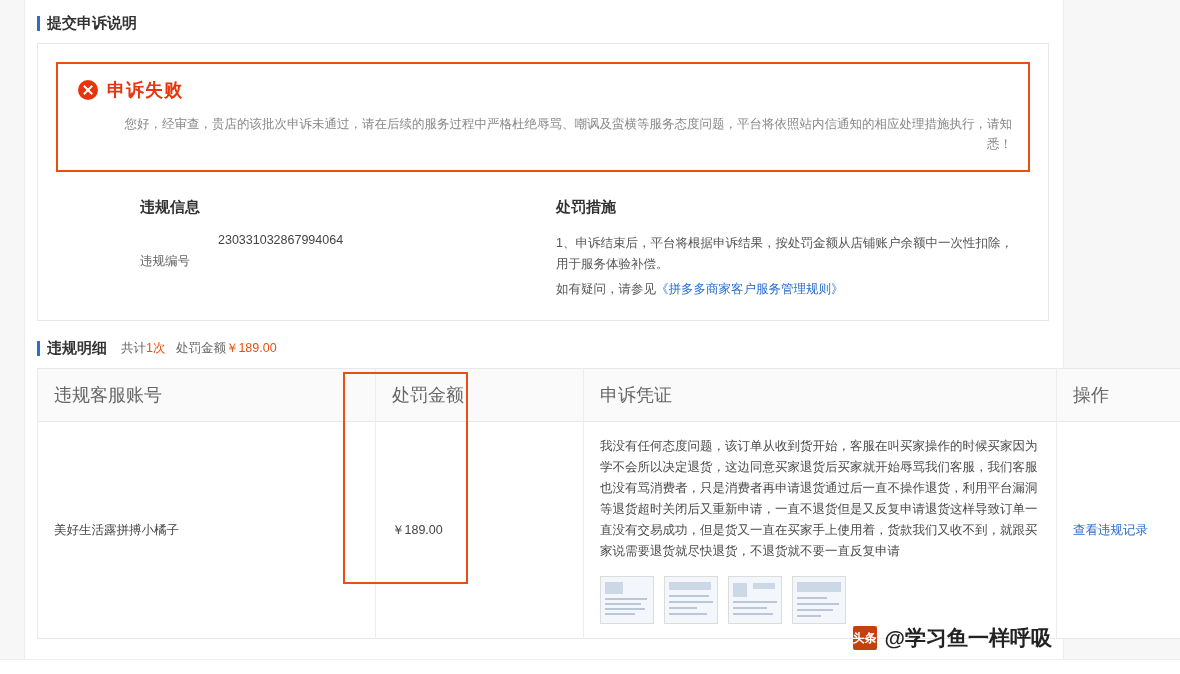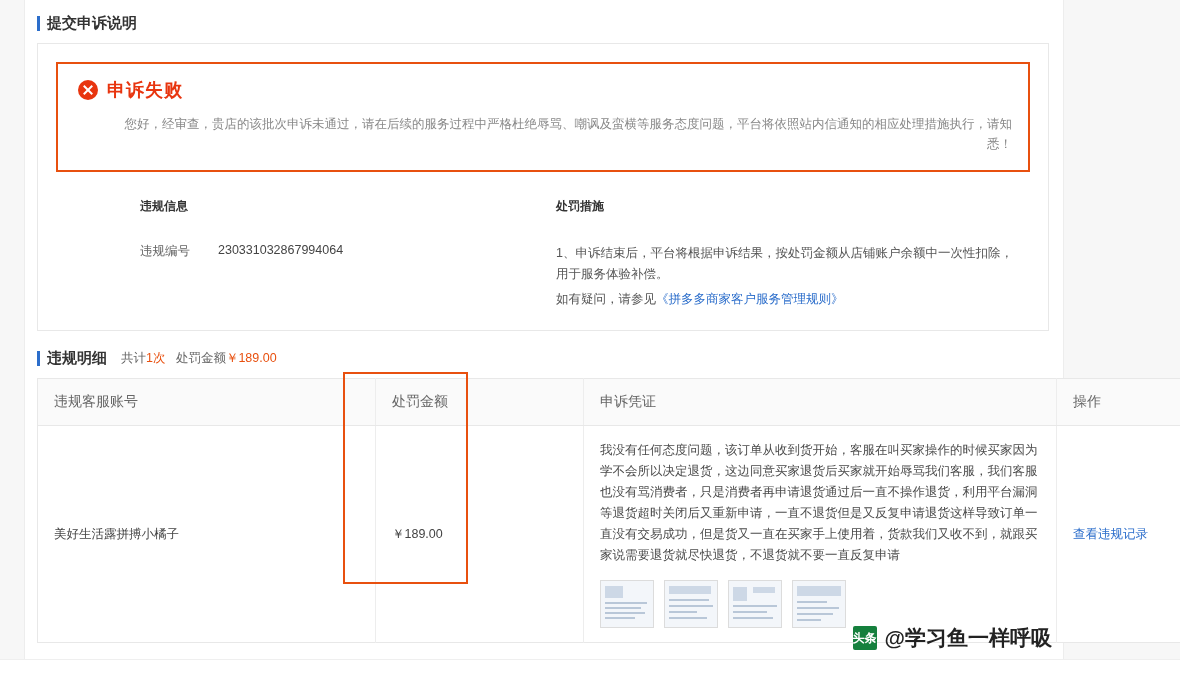--- a/index.html
+++ b/index.html
@@ -119,32 +119,32 @@
   }
 
   .two-col {
     display: flex;
     margin: 26px 0 0 0;
     padding: 0 18px;
   }
   .col-left { width: 480px; padding-left: 84px; box-sizing: border-box; }
   .col-right { width: 480px; padding-left: 20px; box-sizing: border-box; }
   .col-h {
-    font-size: 12px;
+    font-size: 15px;
     font-weight: bold;
     color: #333;
-    margin-bottom: 28px;
+    margin-bottom: 16px;
   }
   .kv {
     display: flex;
     margin-bottom: 12px;
     font-size: 12.5px;
     color: #555;
   }
-  .kv .k { width: 78px; color: #666; flex: none; }
+  .kv .k { width: 78px; color: #666; flex: none; margin-top: 20px; }
   .kv .v { color: #444; }
   .punish-p {
     font-size: 12.5px;
     color: #555;
     line-height: 21px;
     margin: 0 0 4px 0;
   }
   .link {
     color: #2c6ecb;
     text-decoration: none;
@@ -168,21 +168,21 @@
     width: 1012px;
     border-collapse: collapse;
     border: 1px solid #e8e8e8;
     background: #fff;
     table-layout: fixed;
   }
   table.detail thead th {
     background: #fafafa;
     color: #666;
     font-weight: normal;
-    font-size: 14px;
+    font-size: 18px;
     text-align: left;
     padding: 14px 16px;
     border-bottom: 1px solid #e8e8e8;
     border-right: 1px solid #ededed;
   }
   table.detail thead th:last-child { border-right: none; }
   table.detail tbody td {
     padding: 14px 16px;
     font-size: 12.5px;
     color: #444;
@@ -250,21 +250,21 @@
     display: flex;
     align-items: center;
     gap: 8px;
     color: #222;
     font-size: 21px;
     font-weight: bold;
   }
   .wm-logo {
     display: inline-block;
     width: 24px; height: 24px;
-    background: #15803d;
+    background: #c2410c;
     color: #fff;
     font-size: 12px;
     line-height: 24px;
     text-align: center;
     font-weight: bold;
     border-radius: 2px;
   }
   .bottom-bar {
     position: absolute;
     left: 0;

